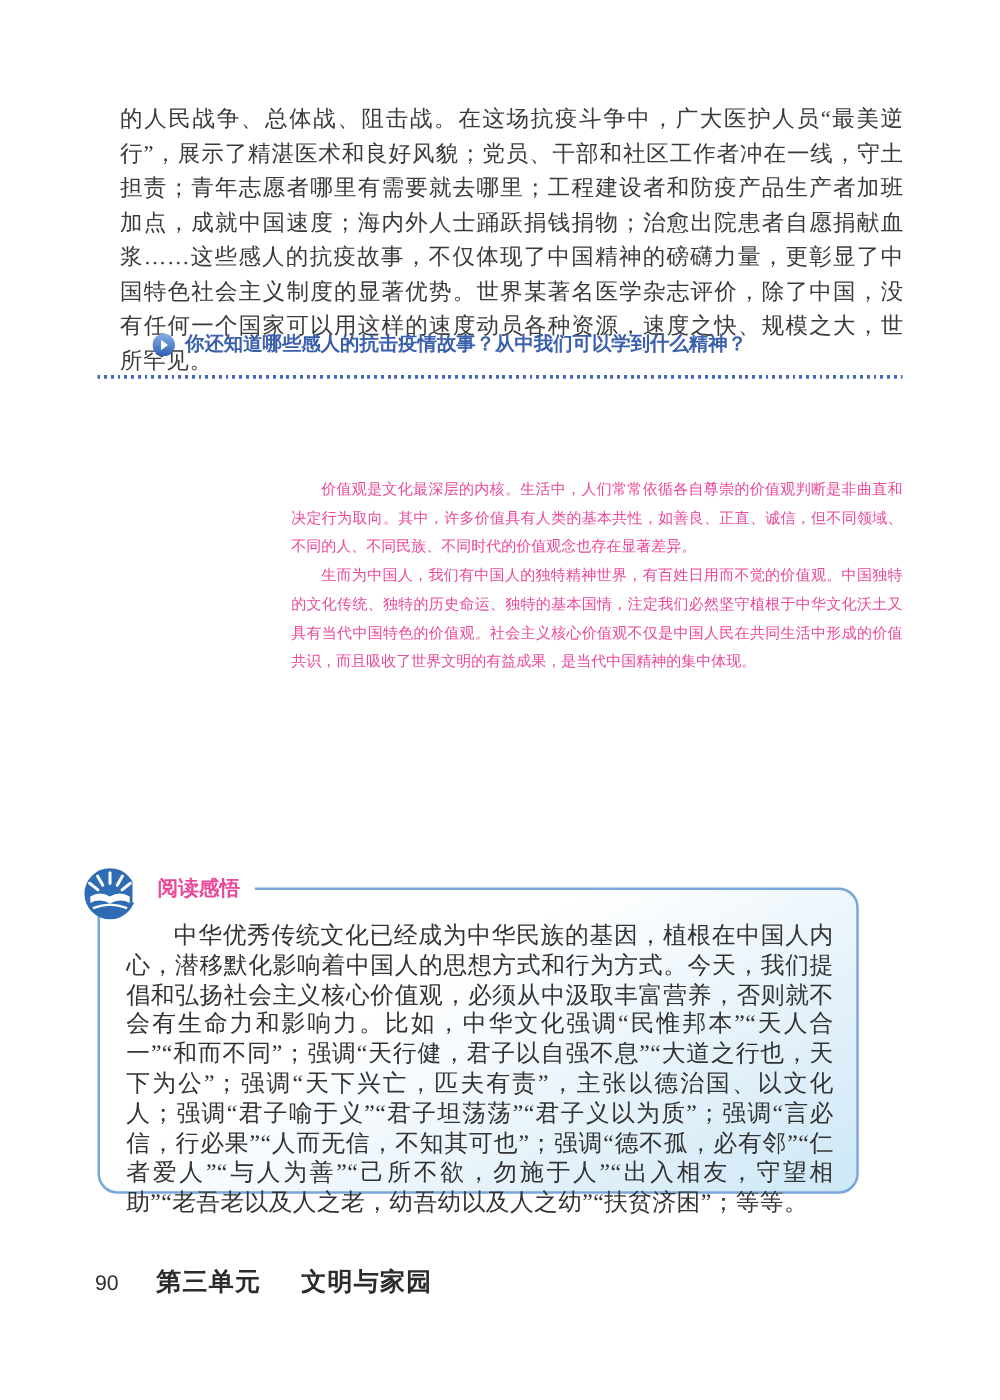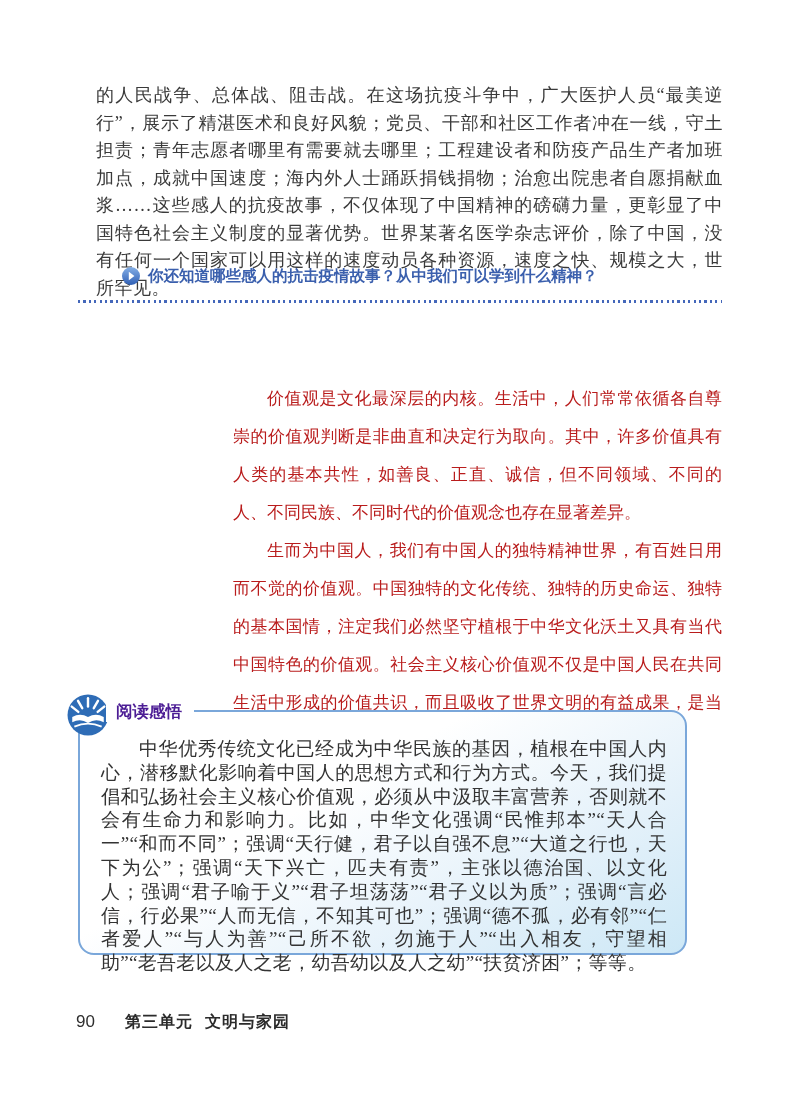--- a/index.html
+++ b/index.html
@@ -47,46 +47,46 @@
     left: 231px; top: 345px;
     font-family: "Liberation Sans", sans-serif;
     font-weight: bold; font-size: 22px;
     letter-spacing: 3px;
     color: #141414;
   }
 
   .section-body {
     position: absolute;
     left: 233px; top: 380px; width: 489px;
-    font-size: 17px; line-height: 38px;
+    font-size: 12px; line-height: 23px;
     text-align: justify;
-    color: #b91c1c;
+    color: #ec4899;
   }
   .section-body p { margin: 0; text-indent: 2em; }
 
   
   .reading-box {
     position: absolute;
     left: 78px; top: 710px; width: 609px; height: 245px;
     box-sizing: border-box;
     border: 2px solid #7aa7da;
     border-radius: 16px;
     background: linear-gradient(150deg, #ffffff 0%, #ffffff 38%, #e4f1fa 72%, #cde8f6 100%);
   }
   .box-icon {
     position: absolute; left: -13px; top: -18px;
     width: 42px; height: 42px;
   }
   .box-title {
     position: absolute; left: 26px; top: -11px;
     background: #ffffff;
-    padding: 0 12px 0 10px;
+    padding: 0 12px 0 20px;
     font-family: "Liberation Sans", sans-serif;
     font-weight: bold; font-size: 16.5px;
-    color: #4c1d95;
+    color: #ec4899;
     line-height: 21px;
   }
   .box-body {
     margin: 0;
     padding: 25px 18px 0 21px;
     font-size: 19px; line-height: 23.8px;
     text-align: justify; text-indent: 2em;
     color: #333333;
     letter-spacing: 0.3px;
   }
@@ -96,25 +96,25 @@
     position: absolute;
     left: 76px; top: 1012px;
     display: flex; align-items: baseline;
   }
   .page-number {
     font-family: "Liberation Sans", sans-serif;
     font-size: 17px; color: #2e2e2e;
   }
   .footer-unit, .footer-chapter {
     font-family: "Liberation Serif", serif;
-    font-weight: 600; font-size: 16px; color: #2b2b2b;
+    font-weight: 600; font-size: 20px; color: #2b2b2b;
     letter-spacing: 1px;
   }
   .footer-unit { margin-left: 30px; }
-  .footer-chapter { margin-left: 12px; }
+  .footer-chapter { margin-left: 32px; }
 </style>
 </head>
 <body>
 
 <div class="page">
 
   <div class="intro">的人民战争、总体战、阻击战。在这场抗疫斗争中，广大医护人员“最美逆行”，展示了精湛医术和良好风貌；党员、干部和社区工作者冲在一线，守土担责；青年志愿者哪里有需要就去哪里；工程建设者和防疫产品生产者加班加点，成就中国速度；海内外人士踊跃捐钱捐物；治愈出院患者自愿捐献血浆……这些感人的抗疫故事，不仅体现了中国精神的磅礴力量，更彰显了中国特色社会主义制度的显著优势。世界某著名医学杂志评价，除了中国，没有任何一个国家可以用这样的速度动员各种资源，速度之快、规模之大，世所罕见。</div>
 
   <div class="question-row">
     <svg class="q-icon" viewBox="0 0 20 20">

